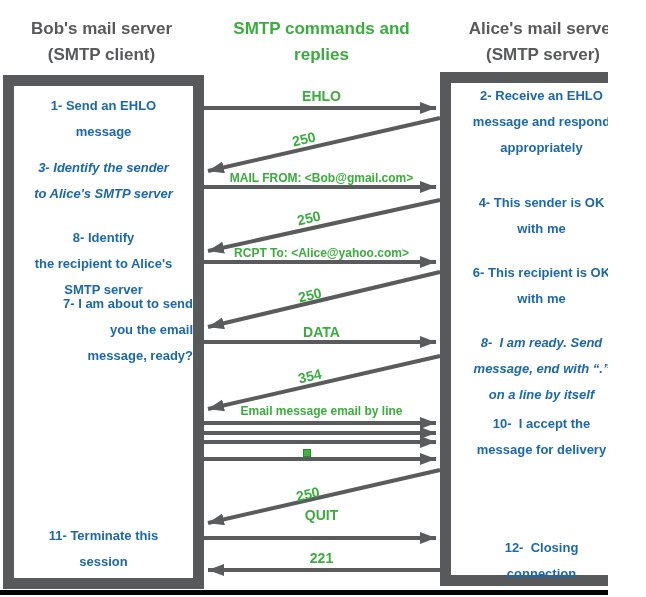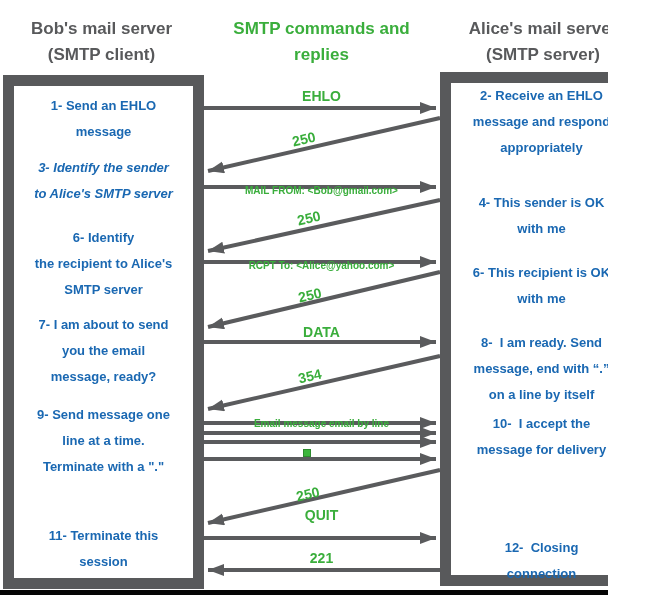--- a/index.html
+++ b/index.html
@@ -16,21 +16,21 @@
   #server-box{left:440px;top:72px;width:203px;height:514px;}
   .step{
     position:absolute;left:0;width:100%;text-align:center;color:#1a68b2;
     font-size:13px;line-height:26px;white-space:pre-wrap;
   }
   
   #arrows{position:absolute;left:0;top:0;width:646px;height:597px;pointer-events:none;}
   #arrows line{stroke:#5a5b5d;stroke-width:4;}
   
   .msg{position:absolute;left:203px;width:237px;text-align:center;color:#3aae3c;font-size:14px;line-height:15px;}
-  .msg.long{font-size:10px;margin-top:12px;}
+  .msg.long{font-size:12px;}
   .msg.rot{width:44px;transform:rotate(-13deg);}
   #dot-square{position:absolute;width:8px;height:8px;background:#3cb53c;border:1px solid #2e8b2e;box-sizing:border-box;}
   #bottom-bar{position:absolute;left:0;top:590px;width:646px;height:5px;background:#050505;}
 </style>
 </head>
 <body>
 
 <div id="canvas">
 
   <div class="hdr" style="left:0;width:203px;">
@@ -81,42 +81,39 @@
   <div id="dot-square" style="left:303px;top:449px;"></div>
   <div class="msg rot" style="left:286px;top:487px;">250</div>
   <div class="msg" style="top:508px;">QUIT</div>
   <div class="msg" style="top:551px;">221</div>
 
   <div id="client-box" class="node-box">
     <div class="step" style="top:7px;">1- Send an EHLO
 message</div>
     <div class="step" style="top:69px;font-style:italic;">3- Identify the sender
 to Alice's SMTP server</div>
-    <div class="step" style="top:139px;">6- Identify
+    <div class="step" style="top:139px;">8- Identify
 the recipient to Alice's
 SMTP server</div>
-    <div class="step" style="top:226px;">7- I am about to send
+    <div class="step" style="top:205px;text-align:right;">7- I am about to send
 you the email
 message, ready?</div>
-    <div class="step" style="top:316px;">9- Send message one
-line at a time.
-Terminate with a "."</div>
     <div class="step" style="top:437px;">11- Terminate this
 session</div>
   </div>
 
   <div id="server-box" class="node-box">
     <div class="step" style="top:0;">2- Receive an EHLO
 message and respond
 appropriately</div>
     <div class="step" style="top:107px;">4- This sender is OK
 with me</div>
     <div class="step" style="top:177px;">6- This recipient is OK
 with me</div>
-    <div class="step" style="top:247px;">8-  I am ready. Send
+    <div class="step" style="top:247px;font-style:italic;">8-  I am ready. Send
 message, end with “.”
 on a line by itself</div>
     <div class="step" style="top:328px;">10-  I accept the
 message for delivery</div>
     <div class="step" style="top:452px;">12-  Closing
 connection</div>
   </div>
 
   <div id="bottom-bar"></div>
 </div>

